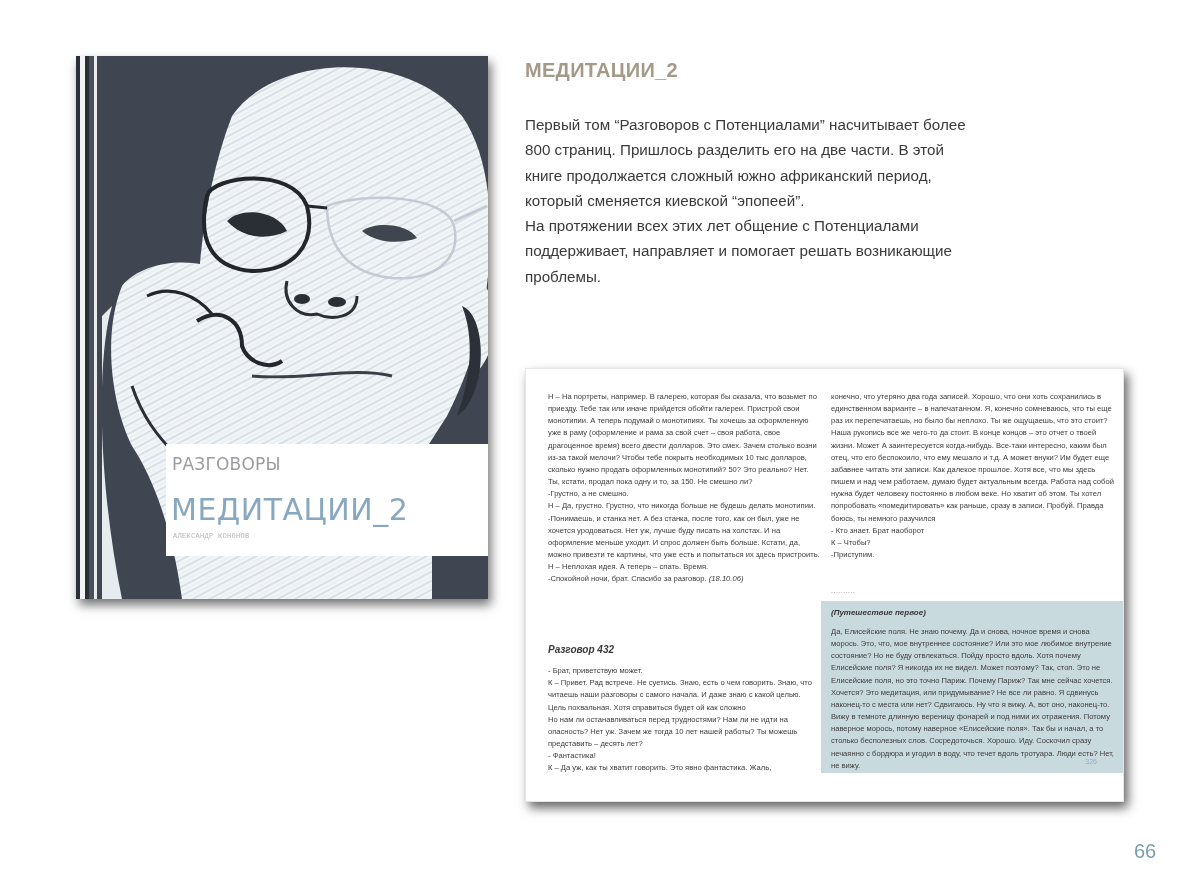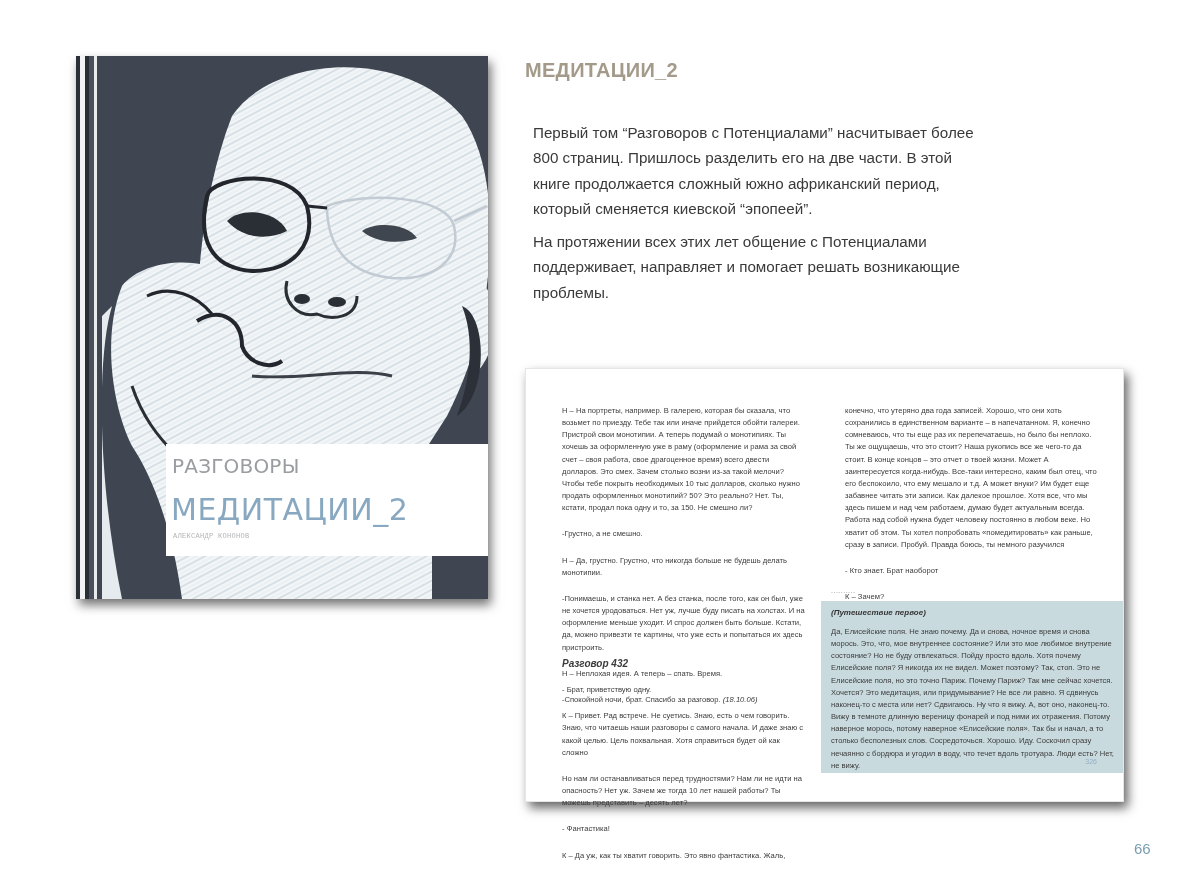--- a/index.html
+++ b/index.html
@@ -17,21 +17,21 @@
   }
   .spine-stripes { position: absolute; left: 0; top: 0; height: 100%; width: 26px; }
   .spine-stripes .s { position: absolute; top: 0; height: 100%; }
   .portrait { position: absolute; left: 26px; top: 0; width: 386px; height: 543px; }
   .cover-band {
     position: absolute; left: 90px; top: 388px; width: 322px; height: 112px;
     background: #ffffff;
   }
   .cover-line1, .cover-line2 {
     position: absolute; left: 6px; color: #9a9c9f;
-    font-family: "DejaVu Sans", sans-serif; font-size: 20px; letter-spacing: 0.2px;
+    font-family: "DejaVu Sans", sans-serif; font-size: 17px; letter-spacing: 0.2px;
     white-space: nowrap; font-weight: normal;
   }
   .cover-line1 { top: 10px; }
   .cover-line2 { top: 30px; }
   .cover-title {
     position: absolute; left: 5px; top: 48px; color: #87a8c0;
     font-family: "DejaVu Sans", sans-serif; font-size: 30px; letter-spacing: 0.5px;
     white-space: nowrap;
   }
   .cover-author {
@@ -41,54 +41,54 @@
   }
   
   .heading {
     position: absolute; left: 525px; top: 59px; margin: 0;
     color: #a49a89; font-size: 20px; font-weight: bold; letter-spacing: 0.3px;
   }
   .intro {
     position: absolute; left: 525px; top: 112px; width: 460px;
     color: #3a3a3a; font-size: 15.2px; line-height: 25.3px;
   }
-  .intro p { margin: 8px; }
+  .intro p { margin: 0; }
   
   .spread {
     position: absolute; left: 525px; top: 368px; width: 597px; height: 432px;
     background: #ffffff;
     border: 1px solid #e6e6e6;
     box-shadow: 4px 6px 10px rgba(0,0,0,0.6);
   }
   .page-left {
     position: absolute; left: 0; top: 0; width: 295px; height: 100%;
   }
   .page-right {
     position: absolute; left: 295px; top: 0; width: 302px; height: 100%;
   }
   .col-text {
     font-size: 7.6px; line-height: 12.15px; color: #3b3b3b;
   }
-  .col-text p { margin: 14px; }
+  .col-text p { margin: 0; }
   .left-block1 { position: absolute; left: 22px; top: 22px; width: 272px; }
   .left-block2 { position: absolute; left: 22px; top: 275px; width: 272px; }
   .talk-title { font-weight: bold; font-style: italic; font-size: 10px; margin-bottom: 9px !important; }
   .date-it { font-style: italic; }
   .right-block1 { position: absolute; left: 10px; top: 22px; width: 285px; }
   .dots { position: absolute; left: 10px; top: 218px; font-size: 7px; color: #888; letter-spacing: 0.5px; }
   .highlight {
     position: absolute; left: 0; top: 232px; width: 302px; height: 172px;
     background: #c9dadf;
   }
   .hl-title { position: absolute; left: 10px; top: 7px; font-size: 8px; font-weight: bold; font-style: italic; color: #333; }
   .hl-text { position: absolute; left: 10px; top: 25px; width: 285px; }
   .hl-pagenum { position: absolute; right: 26px; bottom: 8px; font-size: 7px; color: #8fb0c4; }
   
   .page-number {
-    position: absolute; left: 1134px; top: 840px; color: #7b9db0; font-size: 15px;
+    position: absolute; left: 1134px; top: 840px; color: #7b9db0; font-size: 20px;
   }
 </style>
 </head>
 <body>
 
 <div class="cover">
   <div class="spine-stripes">
     <div class="s" style="left:0;width:4px;background:#2b2f37;"></div>
     <div class="s" style="left:4px;width:5px;background:#f2f3f4;"></div>
     <div class="s" style="left:9px;width:4px;background:#2a2e35;"></div>
@@ -156,33 +156,33 @@
       <p>-Понимаешь, и станка нет. А без станка, после того, как он был, уже не хочется уродоваться. Нет уж, лучше буду писать на холстах. И на оформление меньше уходит. И спрос должен быть больше. Кстати, да, можно привезти те картины, что уже есть и попытаться их здесь пристроить.</p>
       <p>Н – Неплохая идея. А теперь – спать. Время.</p>
       <p>
         <span>-Спокойной ночи, брат. Спасибо за разговор.</span>
         <span class="date-it">(18.10.06)</span>
       </p>
     </div>
 
     <div class="left-block2 col-text">
       <p class="talk-title">Разговор 432</p>
-      <p>- Брат, приветствую одну.</p>
+      <p>- Брат, приветствую может.</p>
       <p>К – Привет. Рад встрече. Не суетись. Знаю, есть о чем говорить. Знаю, что читаешь наши разговоры с самого начала. И даже знаю с какой целью. Цель похвальная. Хотя справиться будет ой как сложно</p>
       <p>Но нам ли останавливаться перед трудностями? Нам ли не идти на опасность? Нет уж. Зачем же тогда 10 лет нашей работы? Ты можешь представить – десять лет?</p>
       <p>- Фантастика!</p>
       <p>К – Да уж, как ты хватит говорить. Это явно фантастика. Жаль,</p>
     </div>
   </div>
 
   <div class="page-right">
     <div class="right-block1 col-text">
       <p>конечно, что утеряно два года записей. Хорошо, что они хоть сохранились в единственном варианте – в напечатанном. Я, конечно сомневаюсь, что ты еще раз их перепечатаешь, но было бы неплохо. Ты же ощущаешь, что это стоит? Наша рукопись все же чего-то да стоит. В конце концов – это отчет о твоей жизни. Может А заинтересуется когда-нибудь. Все-таки интересно, каким был отец, что его беспокоило, что ему мешало и т.д. А может внуки? Им будет еще забавнее читать эти записи. Как далекое прошлое. Хотя все, что мы здесь пишем и над чем работаем, думаю будет актуальным всегда. Работа над собой нужна будет человеку постоянно в любом веке. Но хватит об этом. Ты хотел попробовать «помедитировать» как раньше, сразу в записи. Пробуй. Правда боюсь, ты немного разучился</p>
       <p>- Кто знает. Брат наоборот</p>
-      <p>К – Зачем?</p>
+      <p>К – Чтобы?</p>
       <p>-Приступим.</p>
     </div>
     <div class="dots">..........</div>
 
     <div class="highlight">
       <div class="hl-title">(Путешествие первое)</div>
       <div class="hl-text col-text">Да, Елисейские поля. Не знаю почему. Да и снова, ночное время и снова морось. Это, что, мое внутреннее состояние? Или это мое любимое внутрение состояние? Но не буду отвлекаться. Пойду просто вдоль. Хотя почему Елисейские поля? Я никогда их не видел. Может поэтому? Так, стоп. Это не Елисейские поля, но это точно Париж. Почему Париж? Так мне сейчас хочется. Хочется? Это медитация, или придумывание? Не все ли равно. Я сдвинусь наконец-то с места или нет? Сдвигаюсь. Ну что я вижу. А, вот оно, наконец-то. Вижу в темноте длинную вереницу фонарей и под ними их отражения. Потому наверное морось, потому наверное «Елисейские поля». Так бы и начал, а то столько бесполезных слов. Сосредоточься. Хорошо. Иду. Соскочил сразу нечаянно с бордюра и угодил в воду, что течет вдоль тротуара. Люди есть? Нет, не вижу.</div>
       <div class="hl-pagenum">326</div>
     </div>
   </div>

